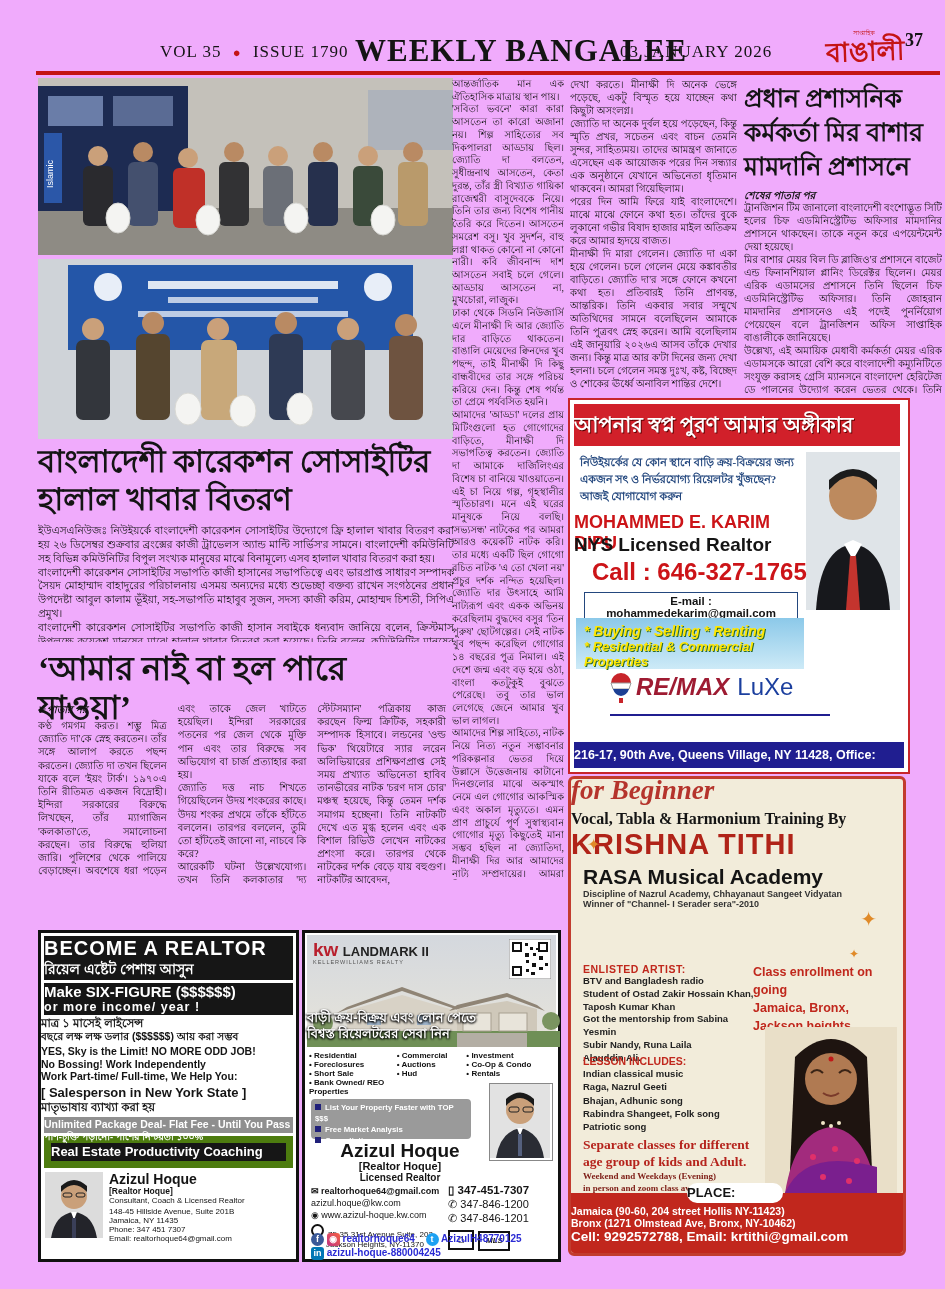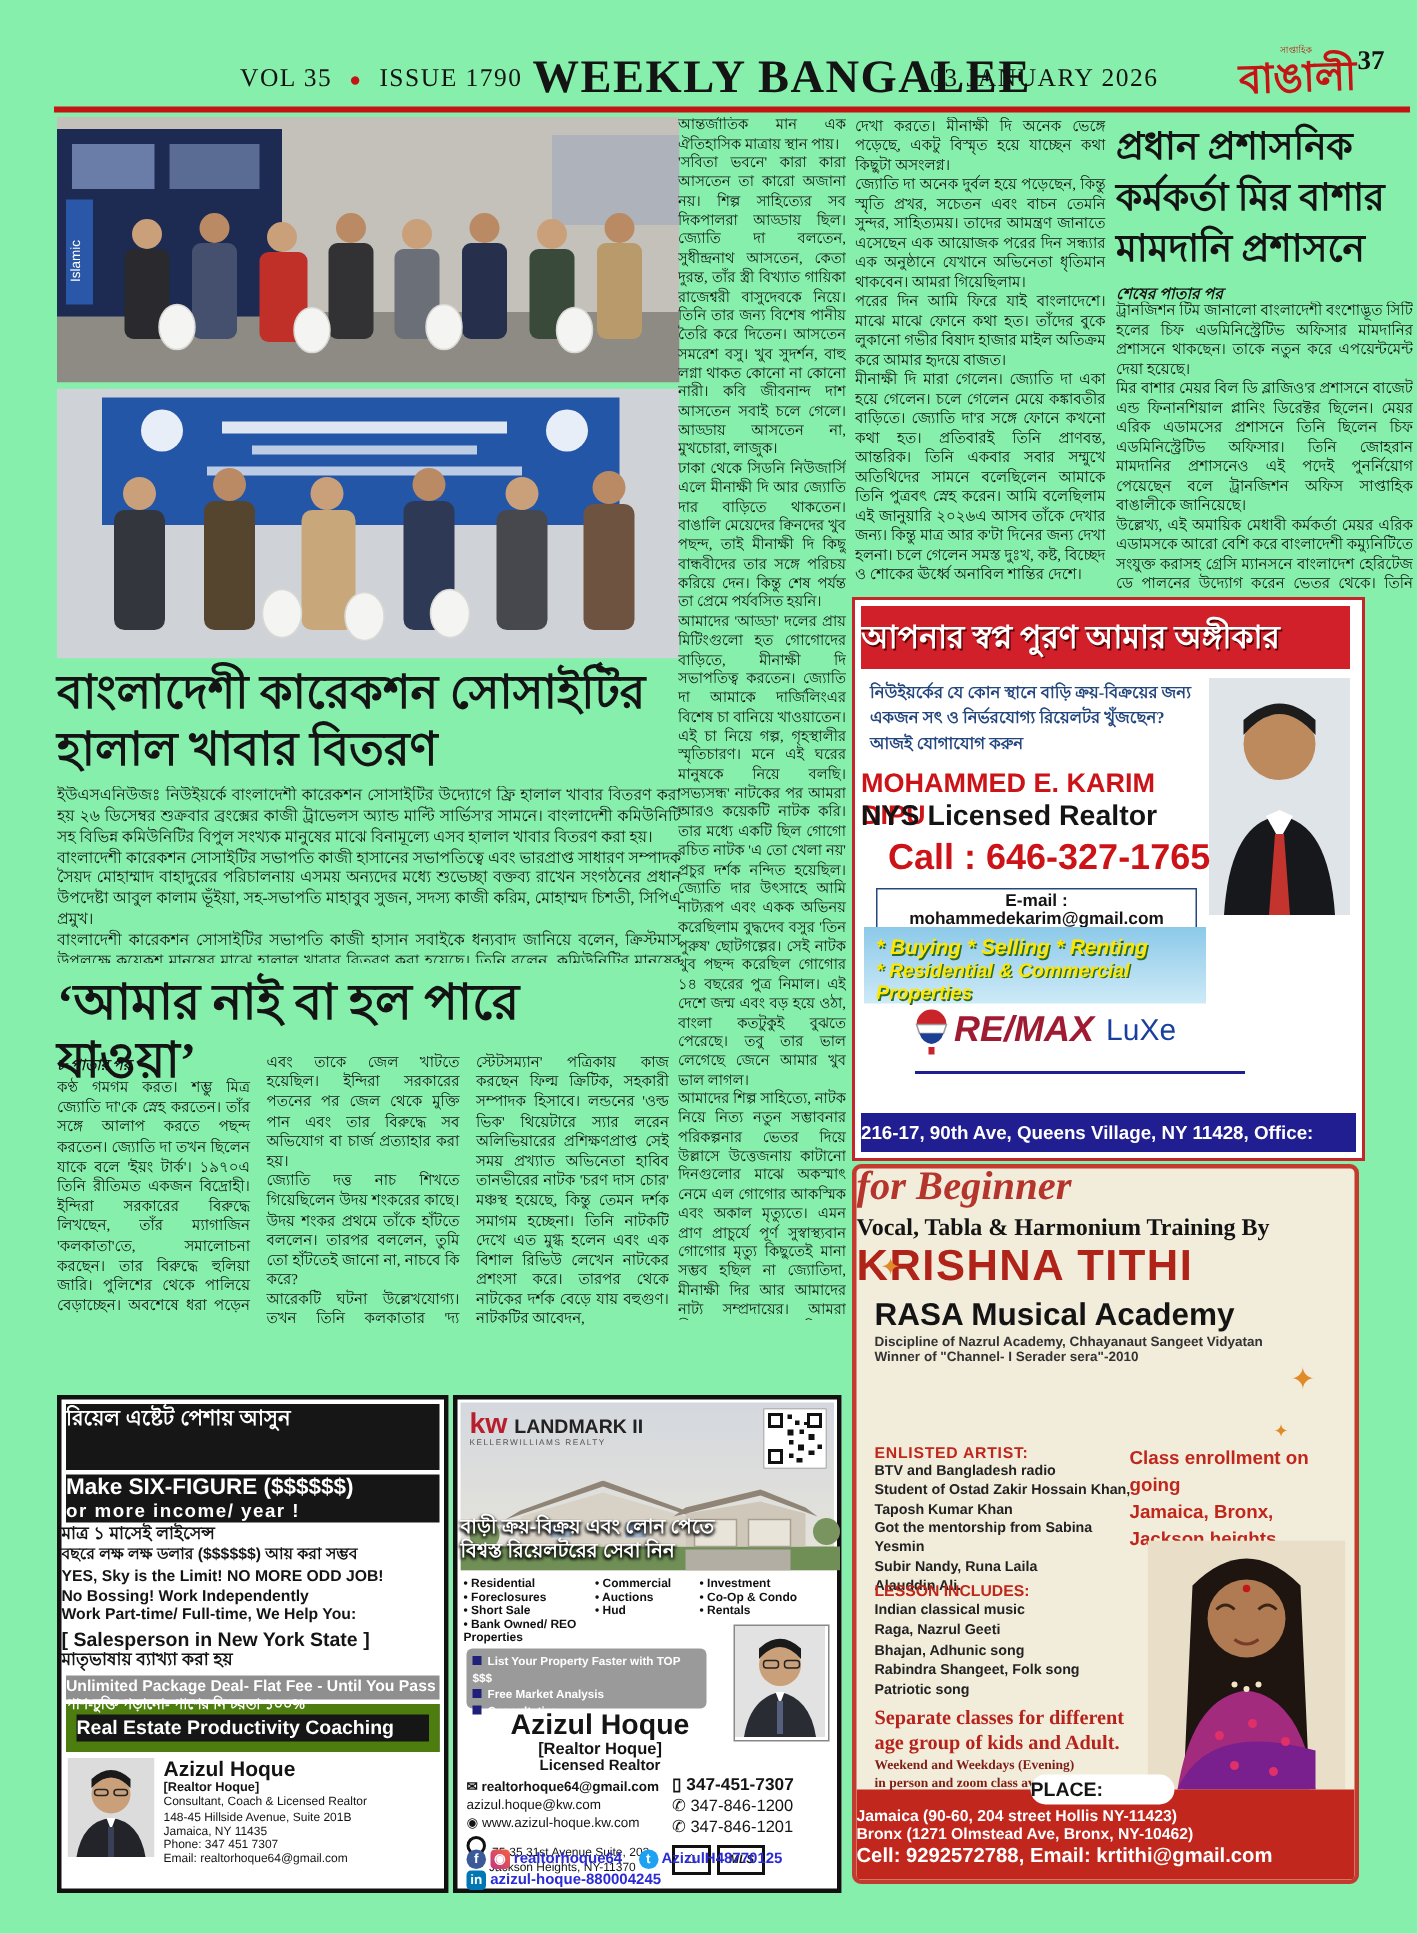--- a/index.html
+++ b/index.html
@@ -1,16 +1,16 @@
 <!DOCTYPE html>
 <html><head>
 <meta charset="utf-8">
 <style>
   html,body{margin:0;padding:0;background:#e9e7e2;}
-  #page{position:relative;width:945px;height:1289px;background:#86efac;margin:0 auto;
+  #page{position:relative;width:945px;height:1289px;background:#f0abfc;margin:0 auto;
         font-family:"Liberation Serif",serif;color:#141414;overflow:hidden;}
   .abs{position:absolute;}
   .s{font-family:"Liberation Sans",sans-serif;}
   .just{text-align:justify;text-justify:inter-word;}
   .bn{font-size:10.5px;line-height:1.32;}
   .pre{white-space:pre-line;}
   .ctr{text-align:left;}
   .bold{font-weight:bold;}
   .clip{overflow:hidden;}
   .hl{font-weight:bold;line-height:1.18;}
@@ -185,21 +185,21 @@
     <div class="abs" style="left:40px;top:272px;width:220px;height:42px;border-bottom:2px solid #201e90;">
       <span style="display:inline-block;width:22px;height:30px;vertical-align:middle;">
         <svg width="22" height="34" viewBox="0 0 22 34">
           <path d="M1 11 A10 10 0 0 1 21 11 L1 11 Z" fill="#c8242a"></path>
           <path d="M1 11 L21 11 L19 17 L3 17 Z" fill="#ffffff" stroke="#999"></path>
           <path d="M3 17 L19 17 A10 10 0 0 1 11 24 A10 10 0 0 1 3 17 Z" fill="#1c3f94"></path>
           <rect x="9" y="26" width="4" height="5" fill="#c8242a"></rect>
         </svg>
       </span>
       <span class="s" style="color:#9e1b32;font-weight:bold;font-style:italic;font-size:24px;vertical-align:middle;">RE/MAX</span>
-      <span class="s" style="color:#1b3f9e;font-size:20px;vertical-align:middle;padding-left:4px;">LuXe</span>
+      <span class="s" style="color:#1b3f9e;font-size:24px;vertical-align:middle;padding-left:4px;">LuXe</span>
     </div>
     <div class="abs navybar ctr s" style="left:4px;bottom:4px;width:330px;height:26px;line-height:26px;font-size:12.5px;">216-17, 90th Ave, Queens Village, NY 11428, Office: 718-175-4260</div>
   </div>
 
   <div class="abs music clip" style="left:568px;top:776px;width:332px;height:474px;">
     <div class="ctr" style="color:#b5342c;font-style:italic;font-weight:bold;font-size:27px;margin-top:-4px;">for Beginner</div>
     <div class="abs spark" style="left:16px;top:56px;font-size:16px;">✦</div>
     <div class="abs spark" style="right:26px;top:128px;font-size:20px;">✦</div>
     <div class="abs spark" style="right:44px;top:168px;font-size:12px;">✦</div>
     <div class="ctr" style="font-weight:bold;font-size:16px;margin-top:4px;">Vocal, Tabla &amp; Harmonium Training By</div>
@@ -266,20 +266,21 @@
     <div class="abs ctr s" style="left:116px;top:404px;width:96px;height:20px;background:#fff;border-radius:12px;font-weight:bold;font-size:13px;line-height:20px;z-index:3;">PLACE:</div>
     <div class="abs ctr s" style="left:0;bottom:0;width:332px;height:60px;background:#c1271d;color:#fff;padding-top:12px;box-sizing:border-box;">
       <div style="font-weight:bold;font-size:10.5px;">Jamaica (90-60, 204 street Hollis NY-11423)</div>
       <div style="font-weight:bold;font-size:10.5px;">Bronx (1271 Olmstead Ave, Bronx, NY-10462)</div>
       <div style="font-weight:bold;font-size:13.5px;">Cell: 9292572788, Email: krtithi@gmail.com</div>
     </div>
   </div>
 
   <div class="abs s" style="left:38px;top:930px;width:261px;height:332px;border:3px solid #111;background:#fff;box-sizing:border-box;">
     <div class="blk ctr" style="margin:3px;height:44px;">
+      <div style="font-size:20px;font-weight:bold;letter-spacing:1px;line-height:24px;">BECOME A REALTOR</div>
       <div style="font-size:14px;font-weight:bold;line-height:18px;">রিয়েল এষ্টেট পেশায় আসুন</div>
     </div>
     <div class="blk ctr" style="margin:2px 3px;height:32px;">
       <div style="font-size:15px;font-weight:bold;line-height:18px;">Make SIX-FIGURE ($$$$$$)</div>
       <div style="font-size:12.5px;font-weight:bold;line-height:13px;letter-spacing:1px;">or more income/ year !</div>
     </div>
     <div class="ctr" style="font-size:11.5px;font-weight:bold;line-height:1.15;">মাত্র ১ মাসেই লাইসেন্স</div>
     <div class="ctr" style="font-size:10.5px;font-weight:bold;line-height:1.15;">বছরে লক্ষ লক্ষ ডলার ($$$$$$) আয় করা সম্ভব</div>
     <div class="ctr" style="margin-top:3px;font-size:10.5px;font-weight:bold;line-height:1.2;">YES, Sky is the Limit! NO MORE ODD JOB!</div>
     <div class="ctr" style="font-size:10.5px;font-weight:bold;line-height:1.2;">No Bossing! Work Independently</div>

